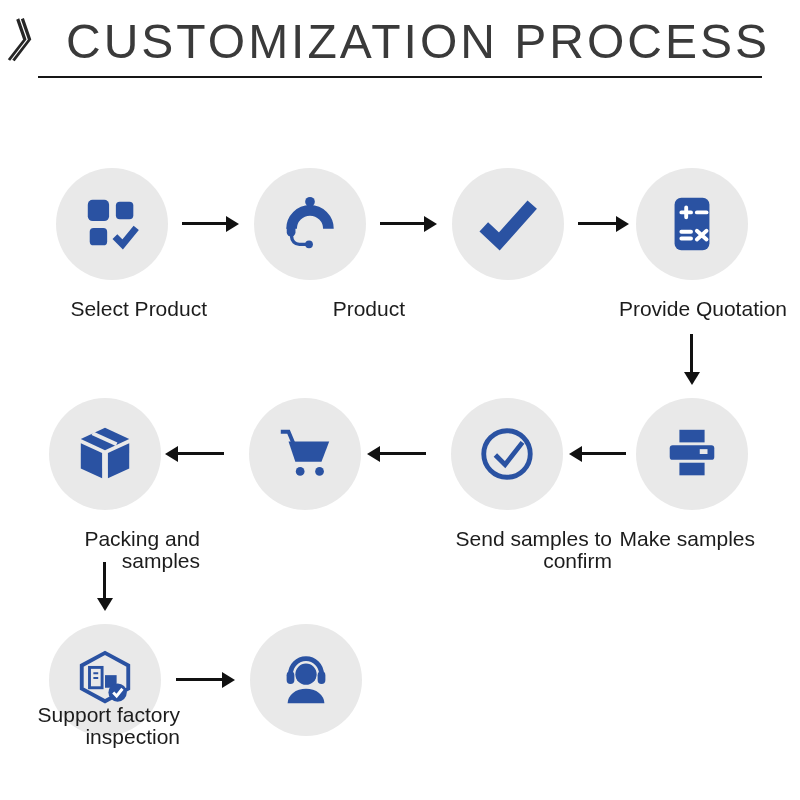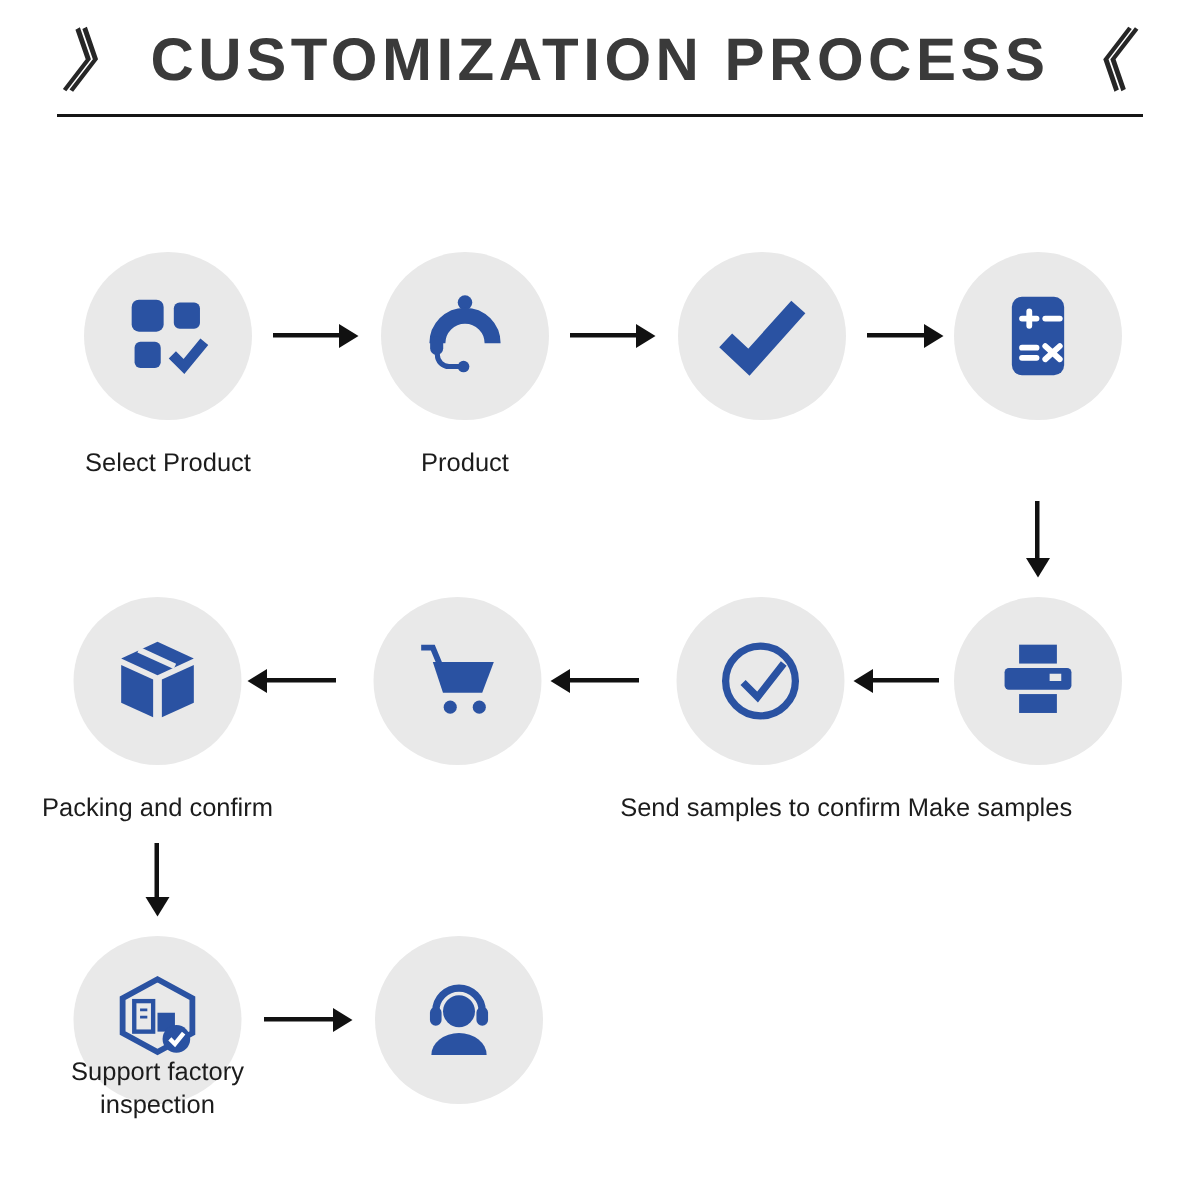--- a/index.html
+++ b/index.html
@@ -2,30 +2,30 @@
 <html style="--accent: #2a52a2;"><head>
 <meta charset="utf-8">
 <style>
   :root { --accent: #2a52a2; --circle-bg: #e9e9e9; --ink: #1c1c1c; }
   * { margin: 0; padding: 0; box-sizing: border-box; }
   body { background: #fff; font-family: "Liberation Sans", sans-serif; }
   .stage { position: relative; width: 800px; height: 800px; background: #fff; overflow: hidden; }
 
   .title-row { position: absolute; top: 10px; left: 0; width: 800px; text-align: center;
     color: #3a3a3a; white-space: nowrap; }
-  .title-text { font-size: 40px; letter-spacing: 3px; font-weight: 700; vertical-align: middle; text-align: right; }
+  .title-text { font-size: 48px; letter-spacing: 3px; font-weight: 400; vertical-align: middle; text-align: right; }
   .decor { display: inline-block; font-size: 46px; font-weight: 700; color: #262626;
     transform: skewX(-12deg); vertical-align: middle; margin: 0 10px; }
   .divider { position: absolute; top: 76px; left: 38px; width: 724px; height: 2px; background: #161616; }
 
   .circle { position: absolute; width: 112px; height: 112px; border-radius: 50%;
     background: var(--circle-bg); display: flex; align-items: center; justify-content: center; }
   .icon { color: var(--accent); width: 62px; height: 62px; display: block; }
 
-  .label { position: absolute; text-align: center; font-size: 17px; line-height: 22px;
+  .label { position: absolute; text-align: right; font-size: 21px; line-height: 22px;
     color: var(--ink); }
 
   .arrow-r { position: absolute; height: 3px; background: #111; }
   .arrow-r::after { content: ""; position: absolute; left: 100%; top: 50%;
     transform: translateY(-50%); border-left: 13px solid #111;
     border-top: 8px solid transparent; border-bottom: 8px solid transparent; }
   .arrow-l { position: absolute; height: 3px; background: #111; }
   .arrow-l::before { content: ""; position: absolute; right: 100%; top: 50%;
     transform: translateY(-50%); border-right: 13px solid #111;
     border-top: 8px solid transparent; border-bottom: 8px solid transparent; }
@@ -73,20 +73,21 @@
         <path d="M21 20 h10 M26 15 v10"></path>
         <path d="M37 20 h10"></path>
         <path d="M21 40 h10 M21 47 h10"></path>
         <path d="M37 39 l10 9 M47 39 l-10 9"></path>
       </g>
     </svg>
   </div>
 
   <div class="label" style="left:17px; top:298px; width:190px">Select Product</div>
   <div class="label" style="left:215px; top:298px; width:190px">Product</div>
+  <div class="label" style="left:597px; top:298px; width:190px">Provide Quotation</div>
 
   <div class="arrow-r" style="left:182px; top:222px; width:44px"></div>
   <div class="arrow-r" style="left:380px; top:222px; width:44px"></div>
   <div class="arrow-r" style="left:578px; top:222px; width:38px"></div>
   <div class="arrow-d" style="left:690px; top:334px; height:38px"></div>
 
   <div class="circle" style="left:49px; top:398px">
     <svg class="icon" viewBox="0 0 64 64">
       <path d="M32 5 L57 16.5 L32 28 L7 16.5 Z" fill="currentColor"></path>
       <path d="M7 21 L29 31 V57 L7 47 Z" fill="currentColor"></path>
@@ -110,21 +111,21 @@
   </div>
   <div class="circle" style="left:636px; top:398px">
     <svg class="icon" viewBox="0 0 64 64">
       <rect x="19" y="7" width="26" height="13" fill="currentColor"></rect>
       <rect x="9" y="23" width="46" height="15" rx="3" fill="currentColor"></rect>
       <rect x="40" y="27" width="8" height="5" fill="#e9e9e9"></rect>
       <rect x="19" y="41" width="26" height="13" fill="currentColor"></rect>
     </svg>
   </div>
 
-  <div class="label" style="left:10px; top:528px; width:190px">Packing and confirm</div>
+  <div class="label" style="left:10px; top:528px; width:190px">Packing and samples</div>
   <div class="label" style="left:402px; top:528px; width:210px">Send samples to confirm</div>
   <div class="label" style="left:565px; top:528px; width:190px">Make samples</div>
 
   <div class="arrow-l" style="left:582px; top:452px; width:44px"></div>
   <div class="arrow-l" style="left:380px; top:452px; width:46px"></div>
   <div class="arrow-l" style="left:178px; top:452px; width:46px"></div>
   <div class="arrow-d" style="left:103px; top:562px; height:36px"></div>
 
   <div class="circle" style="left:49px; top:624px">
     <svg class="icon" viewBox="0 0 64 64">

